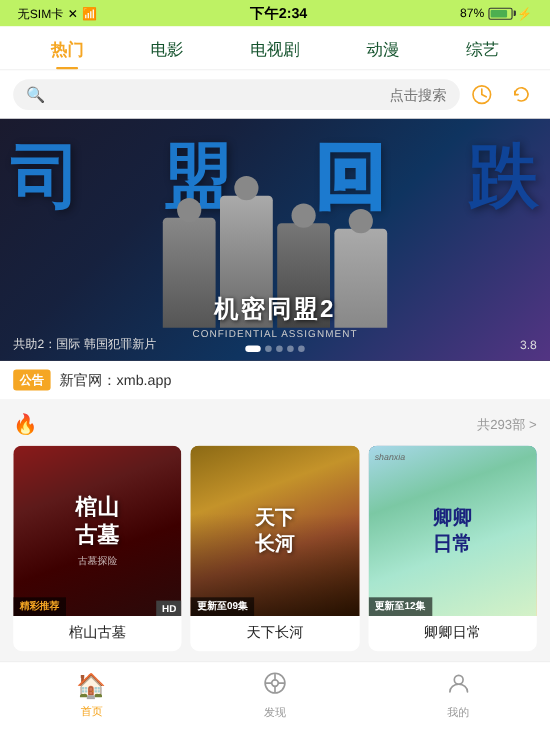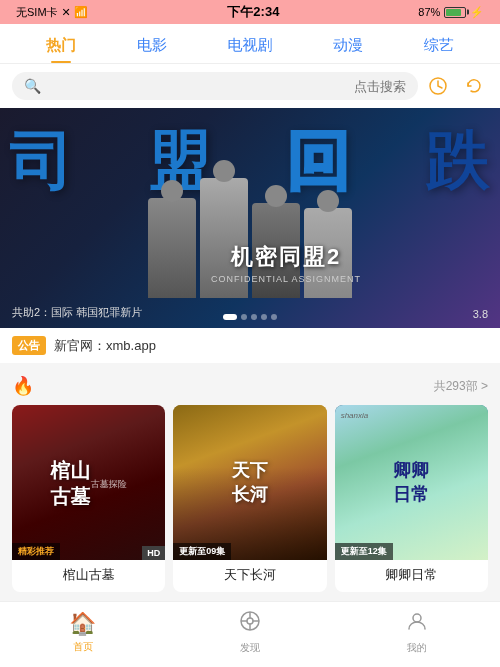--- a/index.html
+++ b/index.html
@@ -7,21 +7,21 @@
     body {
       width: 500px;
       min-height: 667px;
       background: #f5f5f5;
       font-family: -apple-system, 'PingFang SC', 'Helvetica Neue', sans-serif;
       overflow-x: hidden;
     }
 
     
     .status-bar {
-      background: #fca5a5;
+      background: #bef264;
       height: 24px;
       display: flex;
       align-items: center;
       justify-content: space-between;
       padding: 0 16px;
       font-size: 11px;
       font-weight: 500;
     }
     .status-left { display: flex; align-items: center; gap: 4px; }
     .status-center { font-size: 13px; font-weight: 600; }
@@ -44,21 +44,21 @@
     .nav-tabs {
       background: #fff;
       display: flex;
       align-items: center;
       justify-content: space-around;
       padding: 8px 16px 4px;
       border-bottom: 1px solid #eee;
     }
     .nav-tab {
       font-size: 15px;
-      color: #3b82f6;
+      color: #14532d;
       padding: 4px 8px;
       cursor: pointer;
       position: relative;
     }
     .nav-tab.active {
       color: #f5a623;
       font-weight: 700;
     }
     .nav-tab.active::after {
       content: '';
@@ -291,21 +291,21 @@
     }
     .movie-poster {
       width: 100%;
       height: 155px;
       position: relative;
       overflow: hidden;
     }
     .poster-bg-1 {
       background: linear-gradient(160deg, #8B1A1A 0%, #5D1A1A 30%, #3D0000 60%, #2a0a0a 100%);
       width: 100%; height: 100%;
-      display: flex; flex-direction: row; align-items: center; justify-content: center;
+      display: flex; flex-direction: column; align-items: center; justify-content: center;
     }
     .poster-bg-2 {
       background: linear-gradient(160deg, #8B6914 0%, #C4932A 30%, #A0522D 60%, #4a2000 100%);
       width: 100%; height: 100%;
       display: flex; flex-direction: column; align-items: center; justify-content: center;
     }
     .poster-bg-3 {
       background: linear-gradient(160deg, #1a4a6a 0%, #2E86AB 30%, #4CAF7D 60%, #f0c060 100%);
       width: 100%; height: 100%;
       display: flex; flex-direction: column; align-items: center; justify-content: center;
@@ -449,21 +449,21 @@
       <span class="banner-char dark">跌</span>
     </div>
 
     <div class="banner-people">
       <div class="person" style="height:100px; background: linear-gradient(180deg,#888 0%,#555 100%);"></div>
       <div class="person main-person" style="height:120px; background: linear-gradient(180deg,#aaa 0%,#666 100%);"></div>
       <div class="person" style="height:95px; background: linear-gradient(180deg,#777 0%,#444 100%);"></div>
       <div class="person" style="height:90px; background: linear-gradient(180deg,#aaa 0%,#888 100%); border-radius:4px 4px 0 0;"></div>
     </div>
 
-    <div class="banner-title-overlay" style="bottom:44px;margin-left:36px;">
+    <div class="banner-title-overlay" style="bottom:20px;">
       <div class="banner-title-cn">机密同盟2</div>
       <div class="banner-title-en">CONFIDENTIAL ASSIGNMENT</div>
     </div>
 
     <div class="banner-caption">共助2：国际  韩国犯罪新片</div>
 
     <div class="banner-date">3.8</div>
 
     <div class="banner-dots">
       <div class="dot active"></div>

